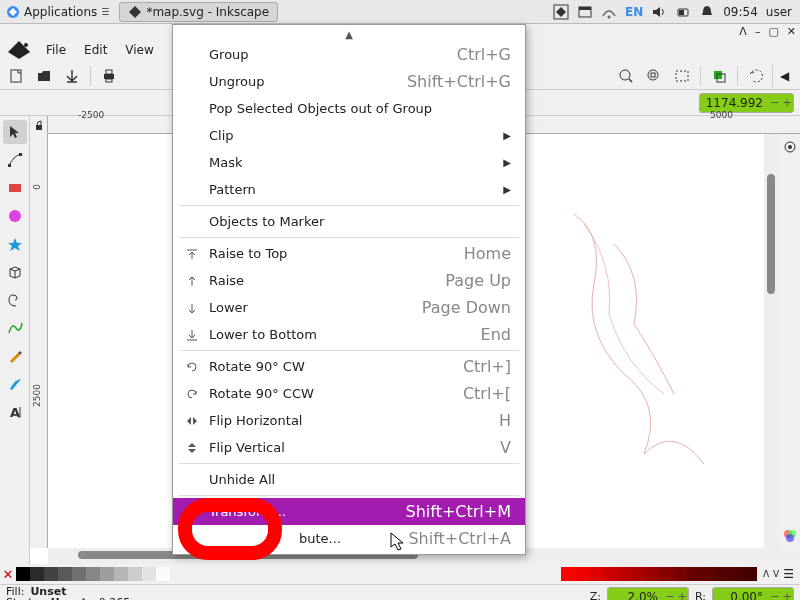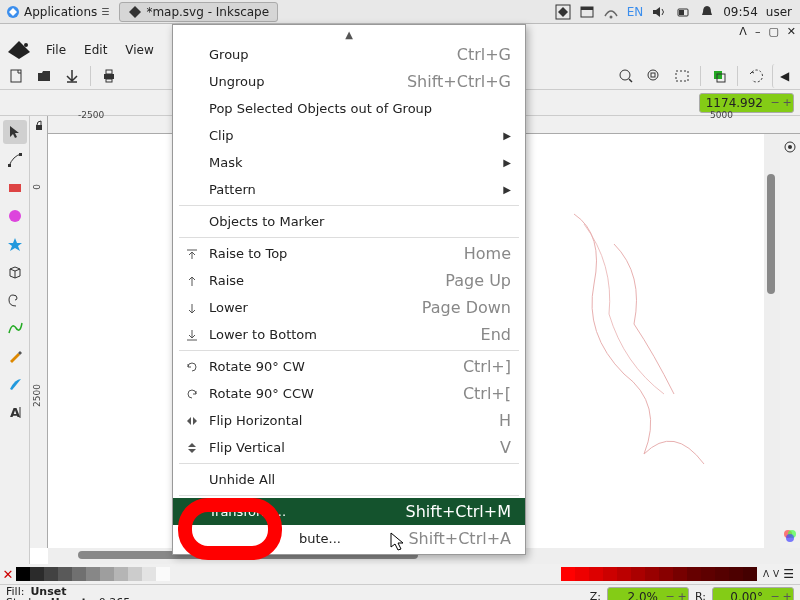--- a/index.html
+++ b/index.html
@@ -70,21 +70,21 @@
 .statusbar .right { margin-left: auto; display: flex; align-items: center; gap: 6px; }
 
 
 .dropdown { position: absolute; left: 172px; top: 24px; width: 354px; background: #fff; border: 1px solid #999; box-shadow: 2px 3px 8px rgba(0,0,0,0.3); z-index: 100; padding: 2px 0; }
 .dropdown .scroll-up { height: 14px; display: flex; align-items: center; justify-content: center; color: #555; font-size: 10px; }
 .dd-item { display: flex; align-items: center; height: 27px; padding: 0 14px 0 10px; gap: 8px; }
 .dd-item .ico { width: 18px; height: 18px; display: inline-flex; align-items: center; justify-content: center; color: #555; }
 .dd-item .lbl { flex: 1; font-size: 13px; color: #222; }
 .dd-item .accel { font-size: 16px; color: #888; }
 .dd-item .arrow { font-size: 10px; color: #333; }
-.dd-item.highlight { background: #14532d; }
+.dd-item.highlight { background: #a21caf; }
 .dd-item.highlight .lbl, .dd-item.highlight .accel { color: #fff; }
 .dd-sep { height: 1px; background: #ddd; margin: 2px 6px; }
 
 
 .highlight-oval { position: absolute; left: 178px; top: 498px; width: 104px; height: 62px; border: 14px solid #ff0000; border-radius: 30px; z-index: 200; pointer-events: none; }
 
 
 .cursor { position: absolute; left: 390px; top: 532px; z-index: 300; pointer-events: none; }
 
 svg { display: block; }
@@ -119,21 +119,21 @@
           <rect x="2" y="3" width="12" height="10" fill="none" stroke="#333"></rect>
           <rect x="2" y="3" width="12" height="3" fill="#333"></rect>
         </svg>
       </span>
     <span class="tray-icon">
         <svg width="16" height="16">
           <path d="M2 12 Q8 2 14 12" fill="none" stroke="#666" stroke-width="1.5"></path>
           <circle cx="8" cy="13" r="1.5" fill="#666"></circle>
         </svg>
       </span>
-    <span style="color:#3b8eed;font-weight:normal;">EN</span>
+    <span style="color:#3b8eed;font-weight:bold;">EN</span>
     <span class="tray-icon">
         <svg width="16" height="16">
           <path d="M2 6 L5 6 L9 3 L9 13 L5 10 L2 10 Z" fill="#333"></path>
           <path d="M11 5 Q14 8 11 11" fill="none" stroke="#333"></path>
         </svg>
       </span>
     <span class="tray-icon">
         <svg width="16" height="16">
           <rect x="3" y="5" width="10" height="7" rx="1" fill="none" stroke="#333"></rect>
           <rect x="4" y="6" width="5" height="5" fill="#333"></rect>

